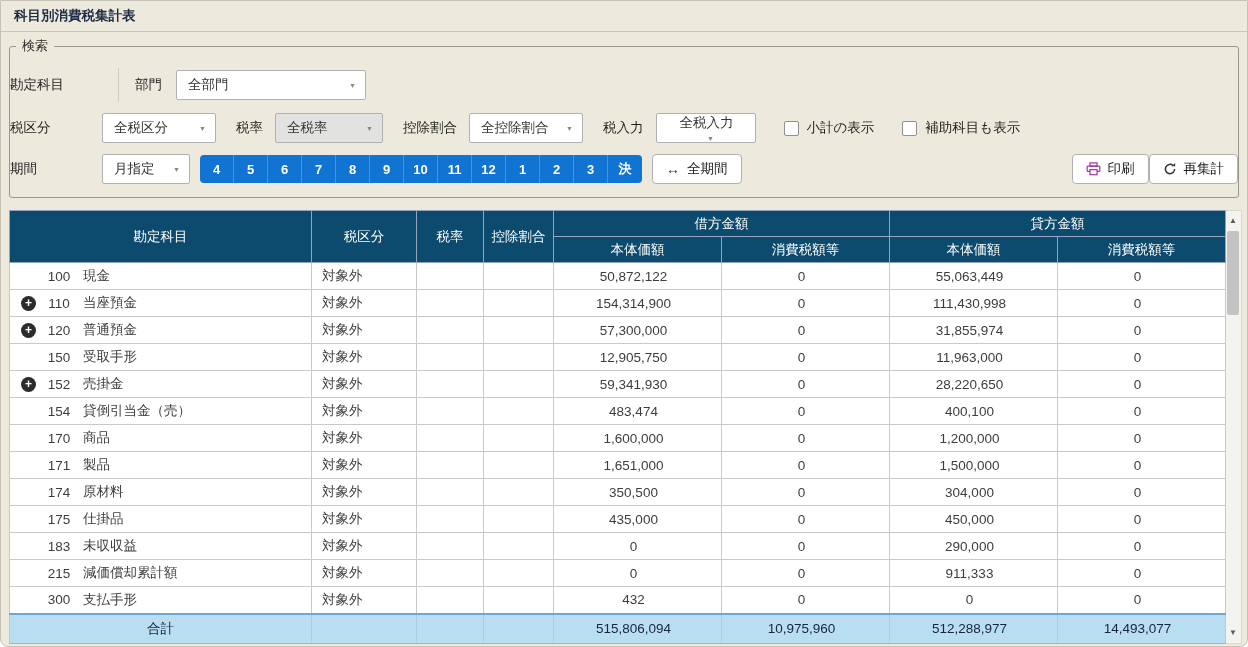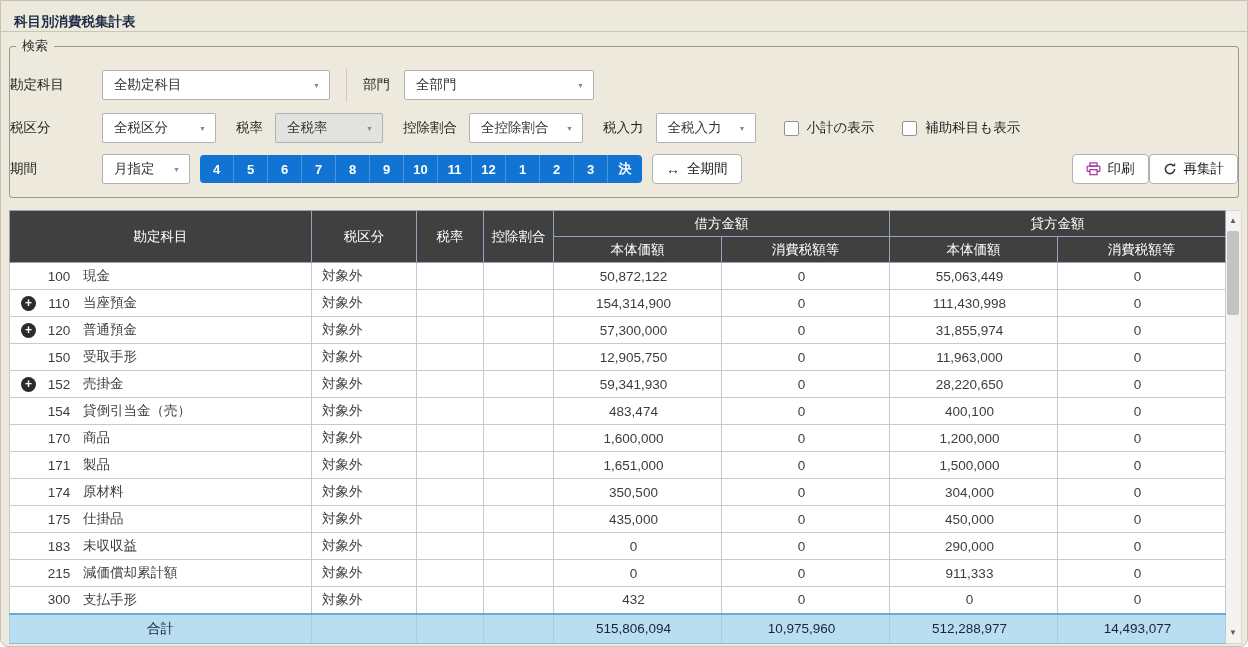--- a/index.html
+++ b/index.html
@@ -3,21 +3,21 @@
 <meta charset="utf-8">
 <style>
   * { box-sizing: border-box; margin: 0; padding: 0; }
   html,body { background:#ffffff; font-family:"Liberation Sans","DejaVu Sans",sans-serif; }
   .window{
     width:1248px; height:647px; background:#edeadd;
     border:1px solid #c6c3b6; border-radius:0 0 8px 8px;
     overflow:hidden; position:relative;
   }
   .titlebar{
-    height:31px; display:flex; align-items:flex-end; padding:0 13px;
+    height:31px; display:flex; align-items:center; padding:0 13px;
     border-bottom:1px solid #c9c6ba; font-size:13.5px; font-weight:bold; color:#1d2b45;
   }
   
   fieldset.search{
     margin:5px 8px 0; border:1px solid #9b998c; border-radius:3px;
     padding:2px 0 13px;
   }
   legend.search-legend{ font-size:13px; color:#2a2a2a; padding:0 6px; margin-left:6px; }
   .srow{ display:flex; align-items:center; margin-top:11px; }
   .lbl{ font-size:13.5px; color:#1f1f1f; white-space:nowrap; }
@@ -25,21 +25,21 @@
   .lbl.mid{ margin:0 12px 0 20px; }
   .select{
     height:30px; background:#fff; border:1px solid #b1b1b1; border-radius:2px;
     display:flex; align-items:center; justify-content:space-between;
     padding:0 9px 0 11px; font-size:13.5px; color:#333; cursor:default;
   }
   .select .arr{ font-size:7px; color:#888; margin-left:8px; flex:none; }
   .select.disabled{ background:#e2e2e0; }
   .w-account{width:228px;} .w-dept{width:190px;}
   .w-taxclass{width:114px;} .w-taxrate{width:108px;} .w-deduct{width:114px;}
-  .w-taxinput{width:100px;} .w-period{width:88px;}
+  .w-taxinput{width:100px;flex-direction:column;} .w-period{width:88px;}
   .vdiv{ width:1px; height:34px; background:#cfcdc2; margin:0 16px; }
   .check{ display:flex; align-items:center; margin-left:28px; cursor:pointer; }
   .check .box{
     width:15px; height:15px; background:#fff; border:1px solid #919191;
     border-radius:2px; margin-right:8px; flex:none;
   }
   .check .ctext{ font-size:13.5px; color:#1f1f1f; }
   
   .mgroup{ display:flex; margin-left:10px; border-radius:4px; overflow:hidden; }
   .mbtn{
@@ -58,21 +58,21 @@
   .fullperiod{ margin-left:10px; }
   .fullperiod .fp-icon{ font-size:14px; color:#333; }
   .actions{ margin-left:auto; display:flex; }
   
   .table-area{ display:flex; margin:12px 8px 0; }
   table.grid{
     border-collapse:collapse; table-layout:fixed; width:1216px;
     background:#fff; font-size:13.5px;
   }
   .grid thead th{
-    background:#404040; color:#fff; font-weight:normal;
+    background:#0c4a6e; color:#fff; font-weight:normal;
     border:1px solid #93a5bc; height:26px; padding:0 4px;
   }
   .grid tbody td{
     border:1px solid #c9c9c9; height:27px; color:#3d3d3d;
     padding:0; overflow:hidden; white-space:nowrap;
   }
   .grid td.num{ text-align:center; padding-right:8px; }
   .grid td.acct{ padding-left:11px; }
   .acct-inner{ display:flex; align-items:center; }
   .expand{
@@ -112,24 +112,20 @@
 
   <div class="titlebar">
     <span>科目別消費税集計表</span>
   </div>
 
   <fieldset class="search">
     <legend class="search-legend">検索</legend>
 
     <div class="srow">
       <span class="lbl col">勘定科目</span>
-      <div class="select w-account">
-        <span>全勘定科目</span>
-        <span class="arr">▼</span>
-      </div>
       <div class="vdiv"></div>
       <span class="lbl" style="margin-right:14px;">部門</span>
       <div class="select w-dept">
         <span>全部門</span>
         <span class="arr">▼</span>
       </div>
     </div>
 
     <div class="srow">
       <span class="lbl col">税区分</span>

